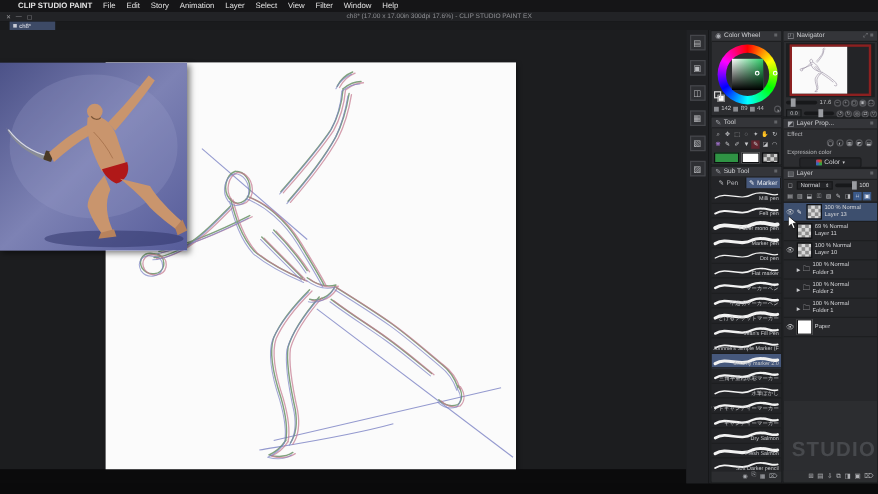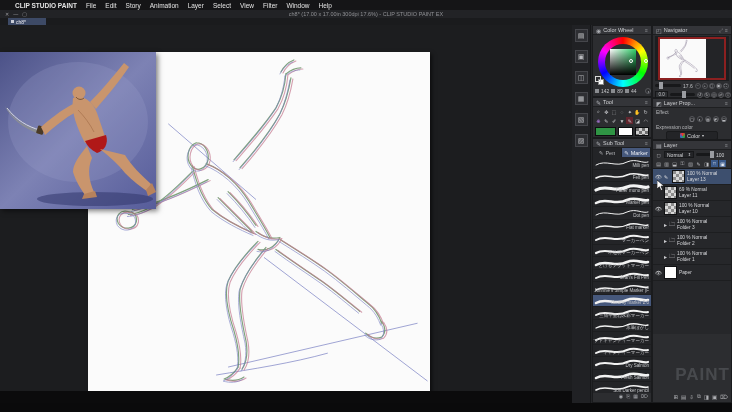--- a/index.html
+++ b/index.html
@@ -651,20 +651,20 @@
           <span>◨</span>
           <span>▣</span>
           <span>⌦</span>
         </div>
     </div>
   </div>
 
   <div id="bottomstrip" class="abs"></div>
 
   <div id="watermark" class="abs">
-    <div>PAINT</div>
+    <div>STUDIO</div>
   </div>
 
   <svg id="cursor" class="abs" width="8" height="11" viewBox="0 0 8 11">
     <polygon points="0,0 0,9 2.4,6.8 4,10.5 5.6,9.7 4,6.2 7,6" fill="#fff" stroke="#000" stroke-width="0.6"></polygon>
   </svg>
 
 </div>
 
 </body></html>

